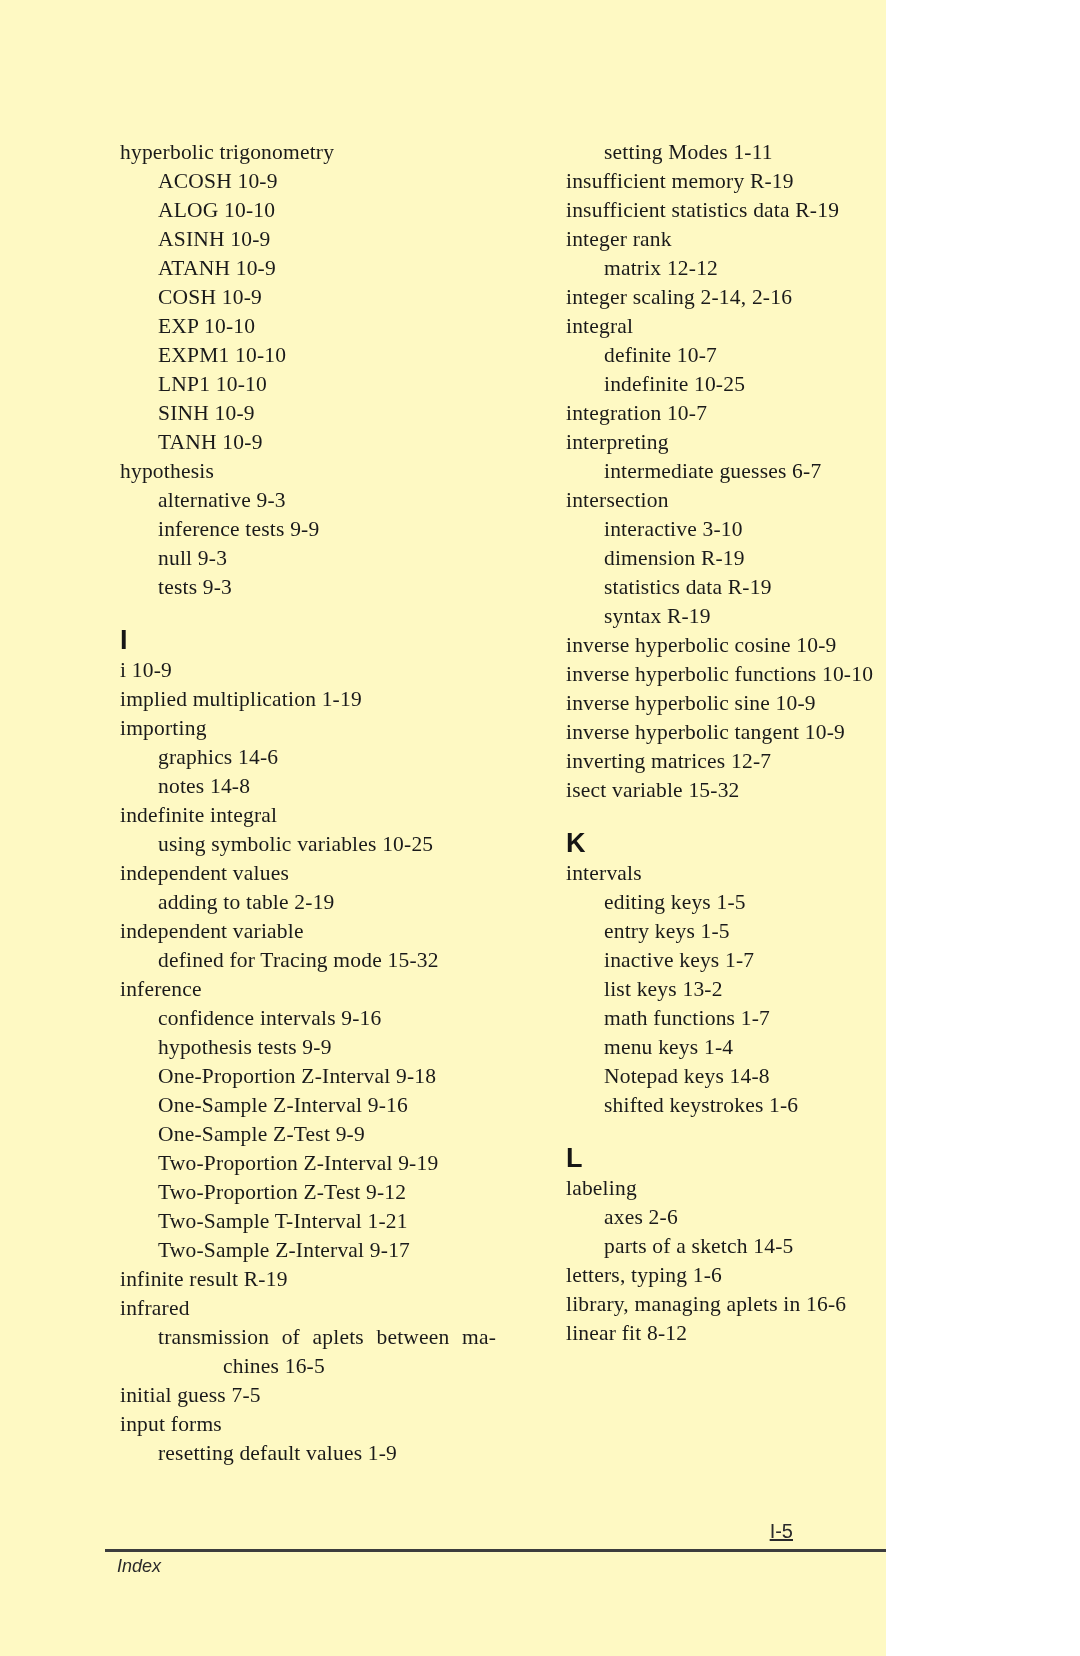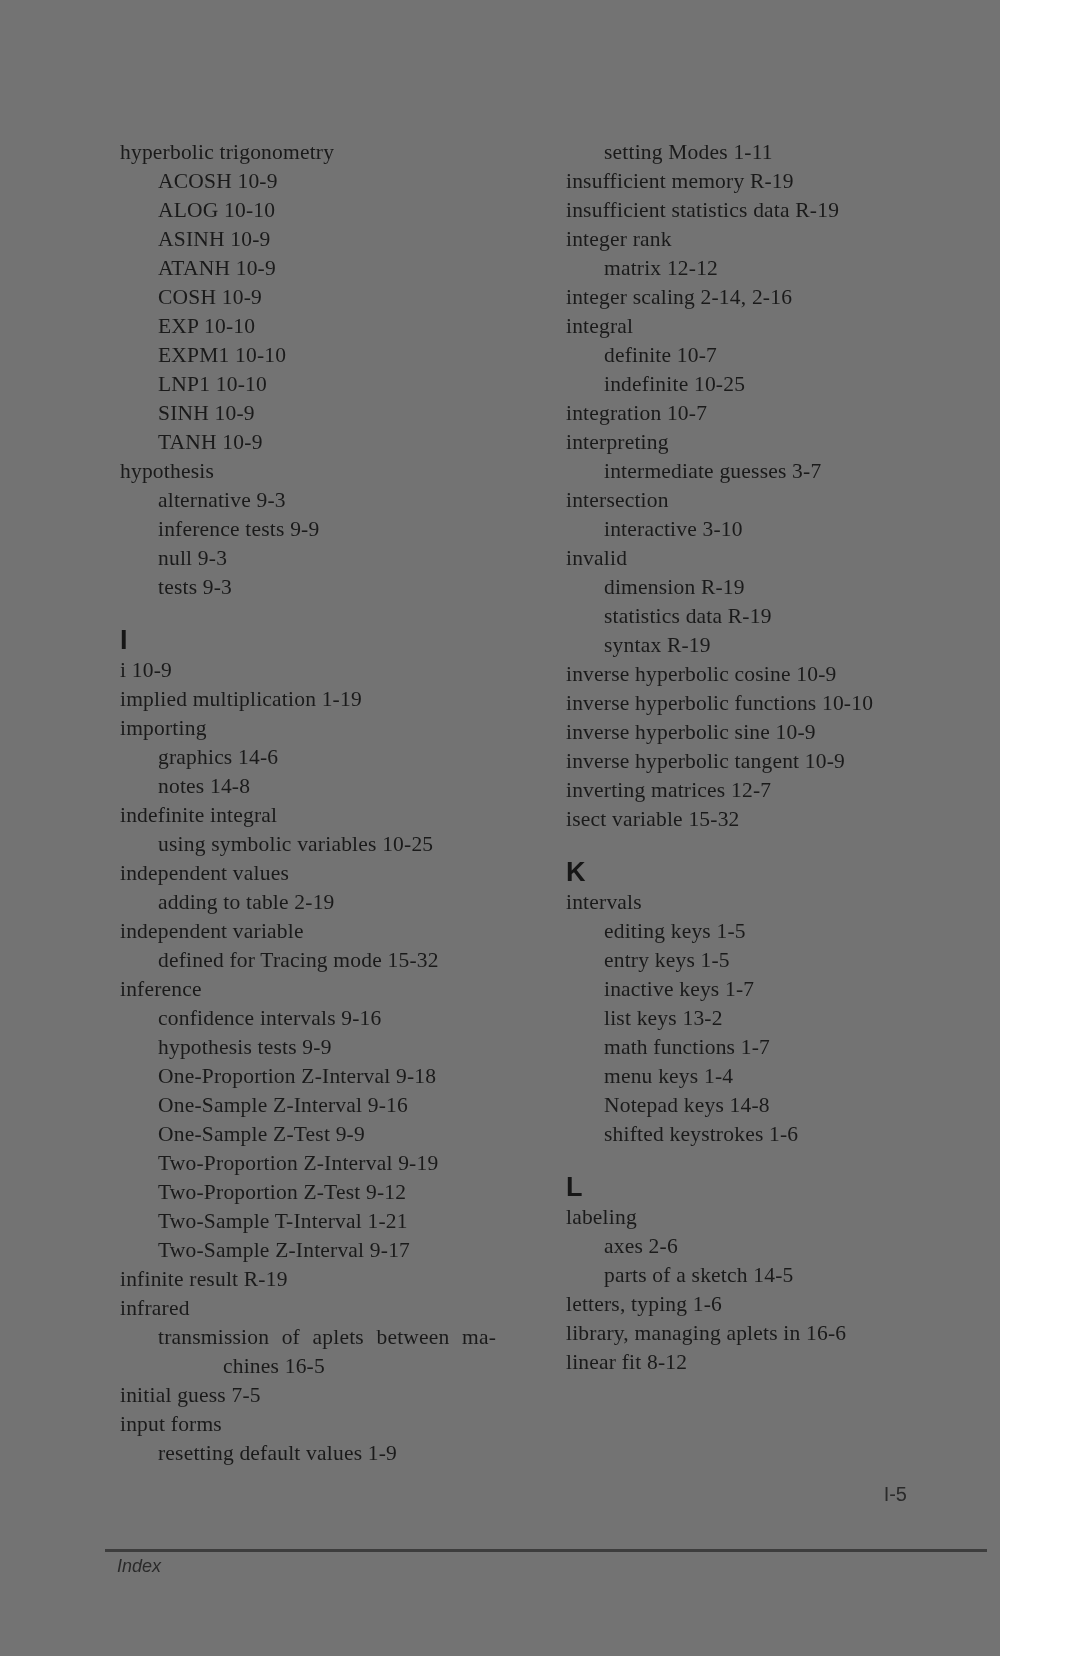--- a/index.html
+++ b/index.html
@@ -2,23 +2,23 @@
 <html><head>
 <meta charset="utf-8">
 <style>
   html, body {
     margin: 0;
     padding: 0;
     background: #ffffff;
   }
   .page {
     position: relative;
-    width: 1000px;
+    width: 886px;
     height: 1656px;
-    background: #737373;
+    background: #fef9c3;
     font-family: "Liberation Serif", serif;
     color: #1a1a1a;
     overflow: hidden;
   }
   .column {
     position: absolute;
     top: 138px;
   }
   .column.left  { left: 120px; width: 408px; }
   .column.right { left: 566px; width: 436px; }
@@ -55,24 +55,25 @@
     left: 117px;
     top: 1556px;
     font-family: "Liberation Sans", sans-serif;
     font-size: 18px;
     color: #2a2a2a;
     font-style: italic;
   }
   .footer-right {
     position: absolute;
     right: 93px;
-    top: 1483px;
+    top: 1520px;
     font-family: "Liberation Sans", sans-serif;
     font-size: 20px;
     color: #2a2a2a;
+    text-decoration: underline;
   }
 </style>
 </head>
 <body>
 
 <div class="page">
 
   <div class="column left" id="col-0">
       <div class="entry l0">hyperbolic trigonometry</div>
       <div class="entry l1">ACOSH 10-9</div>
@@ -125,24 +126,23 @@
       <div class="entry l0">insufficient memory R-19</div>
       <div class="entry l0">insufficient statistics data R-19</div>
       <div class="entry l0">integer rank</div>
       <div class="entry l1">matrix 12-12</div>
       <div class="entry l0">integer scaling 2-14, 2-16</div>
       <div class="entry l0">integral</div>
       <div class="entry l1">definite 10-7</div>
       <div class="entry l1">indefinite 10-25</div>
       <div class="entry l0">integration 10-7</div>
       <div class="entry l0">interpreting</div>
-      <div class="entry l1">intermediate guesses 3-7</div>
+      <div class="entry l1">intermediate guesses 6-7</div>
       <div class="entry l0">intersection</div>
       <div class="entry l1">interactive 3-10</div>
-      <div class="entry l0">invalid</div>
       <div class="entry l1">dimension R-19</div>
       <div class="entry l1">statistics data R-19</div>
       <div class="entry l1">syntax R-19</div>
       <div class="entry l0">inverse hyperbolic cosine 10-9</div>
       <div class="entry l0">inverse hyperbolic functions 10-10</div>
       <div class="entry l0">inverse hyperbolic sine 10-9</div>
       <div class="entry l0">inverse hyperbolic tangent 10-9</div>
       <div class="entry l0">inverting matrices 12-7</div>
       <div class="entry l0">isect variable 15-32</div>
       <div class="section-heading">K</div>

